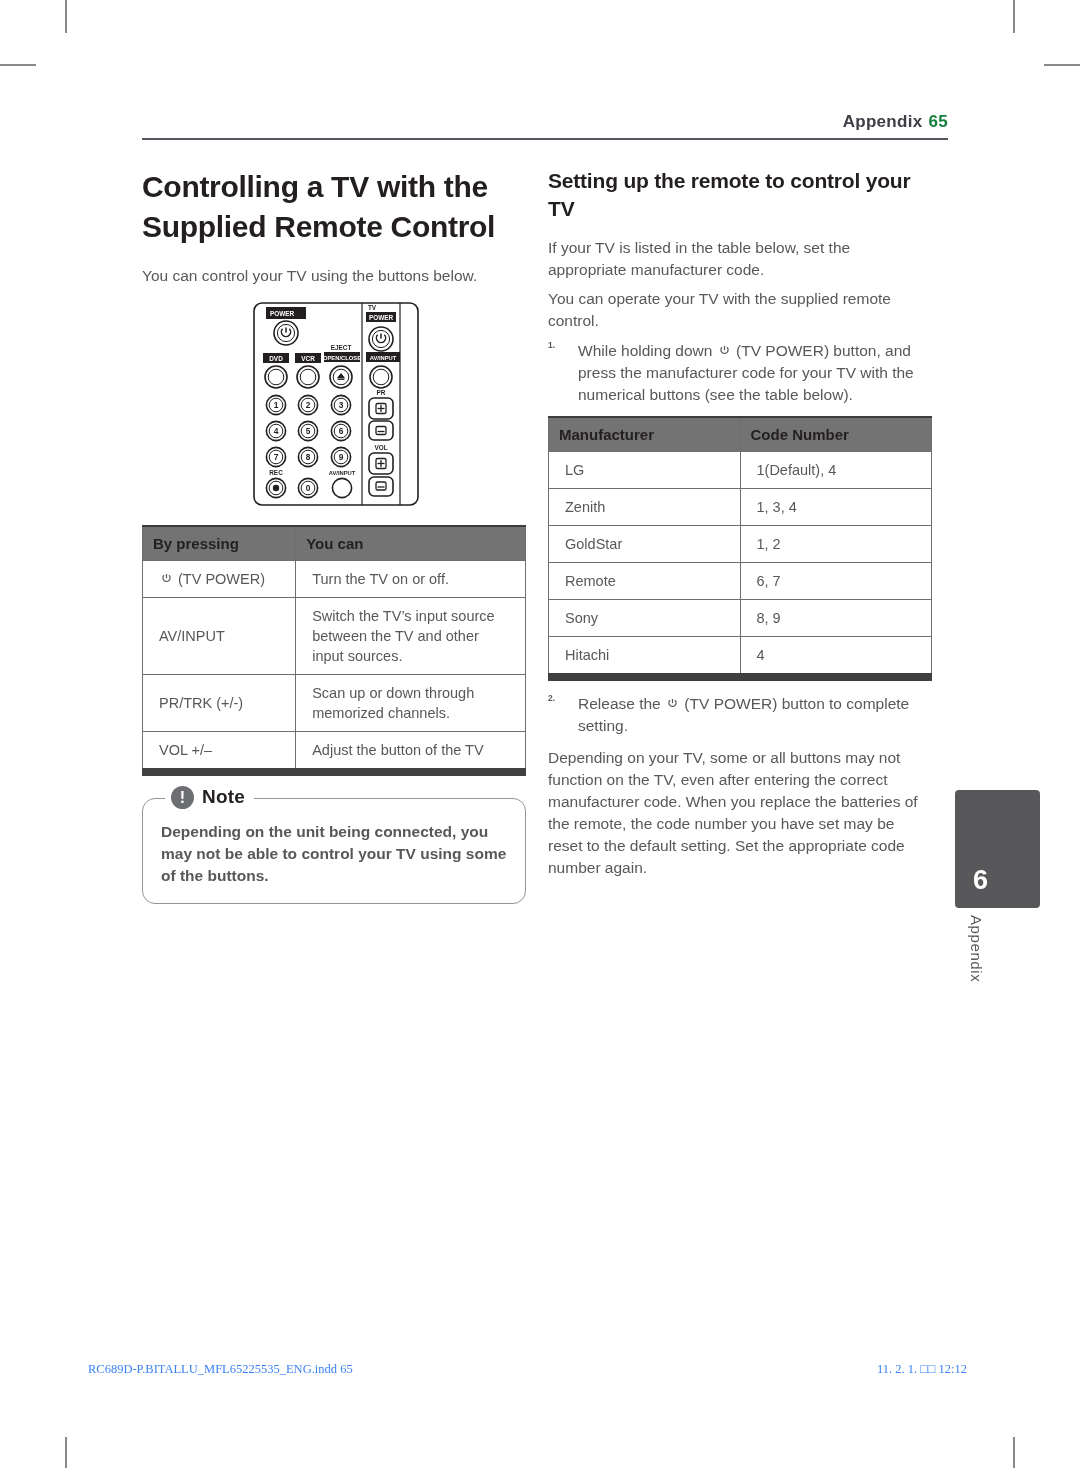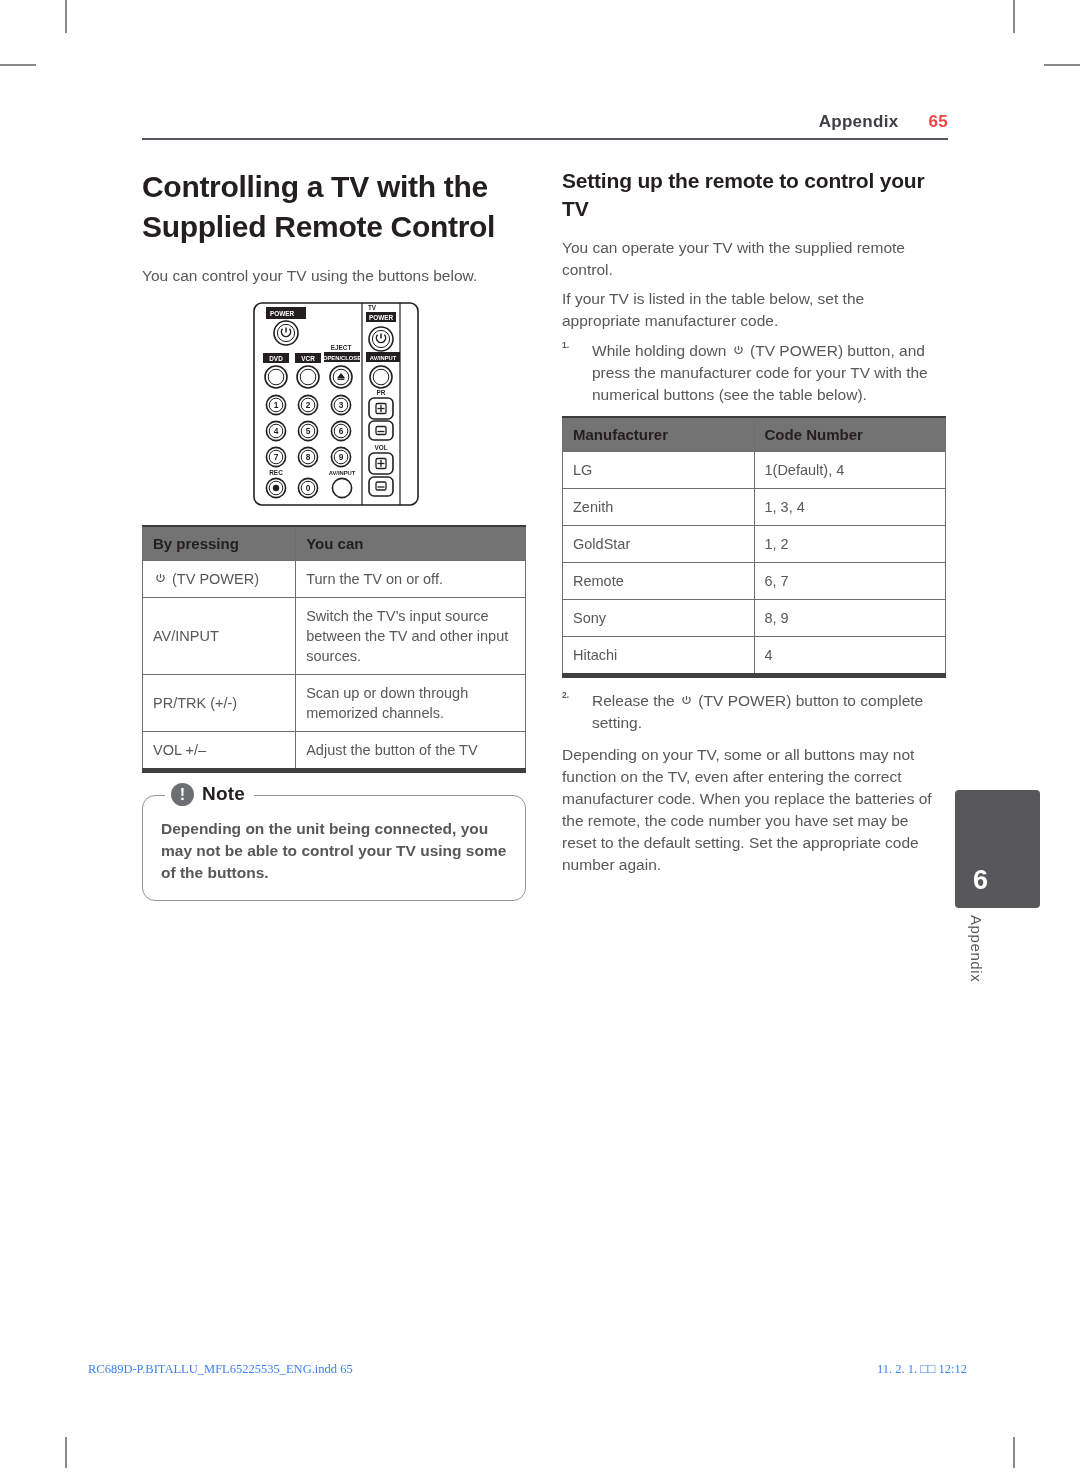--- a/index.html
+++ b/index.html
@@ -39,40 +39,40 @@
     left: 77px;
     top: 48px;
     width: 806px;
     text-align: right;
     font-size: 17px;
     font-weight: bold;
     color: #3f3e47;
     letter-spacing: .3px;
   }
   .runhead .pg {
-    color: #ef4444;
-    margin-left: 30px;
+    color: #15803d;
+    margin-left: 6px;
     font-weight: bold;
   }
   .runrule {
     position: absolute;
     left: 77px;
     top: 74px;
     width: 806px;
     height: 1.5px;
     background: #58575f;
   }
 
   
   .col {
     position: absolute;
     top: 103px;
   }
   .col-left  { left: 77px;  width: 384px; }
-  .col-right { left: 497px; width: 384px; }
+  .col-right { left: 483px; width: 384px; }
 
   h1.sect {
     margin: 0 0 18px 0;
     font-size: 30px;
     line-height: 1.33;
     font-weight: bold;
     letter-spacing: -0.3px;
     color: #231f20;
   }
   h2.sect {
@@ -147,24 +147,24 @@
     font-weight: bold;
     color: #231f20;
     text-align: left;
     padding: 8px 10px;
   }
   table.tbl td {
     border: 1px solid #6d6e71;
     font-size: 14.5px;
     line-height: 1.38;
     color: #58585b;
-    padding: 8px 10px;
+    padding: 8px 16px;
     vertical-align: middle;
   }
-  table.tbl tr:last-child td { border-bottom: 5px solid #404040; }
+  table.tbl tr:last-child td { border-bottom: 8px solid #404040; }
   .t-press col.c1 { width: 40%; }
 
   
   .note {
     position: relative;
     margin-top: 22px;
     border: 1.5px solid #939598;
     border-radius: 13px;
     padding: 22px 18px 16px 18px;
   }
@@ -450,22 +450,22 @@
         <div class="ttl">Note</div>
       </div>
       <p>Depending on the unit being connected, you may not be able to control your TV using some of the buttons.</p>
     </div>
   </div>
 
   <div class="col col-right">
 
     <h2 class="sect">Setting up the remote to control your TV</h2>
 
+    <p class="body">If your TV is listed in the table below, set the appropriate manufacturer code.</p>
     <p class="body">You can operate your TV with the supplied remote control.</p>
-    <p class="body">If your TV is listed in the table below, set the appropriate manufacturer code.</p>
 
     <ol class="steps">
       <li>
         <span class="num">1.</span><span>While holding down</span> <span class="pwr"><svg width="13" height="13" viewBox="0 0 13 13">
               <path d="M6.5 2 L6.5 6.2" stroke="#58585b" stroke-width="1.2" fill="none"></path>
               <path d="M4 3.2 a3.6 3.6 0 1 0 5 0" stroke="#58585b" stroke-width="1.2" fill="none"></path>
             </svg></span> <span>(TV POWER) button, and press the manufacturer code for your TV with the numerical buttons (see the table below).</span>
       </li>
     </ol>
 

